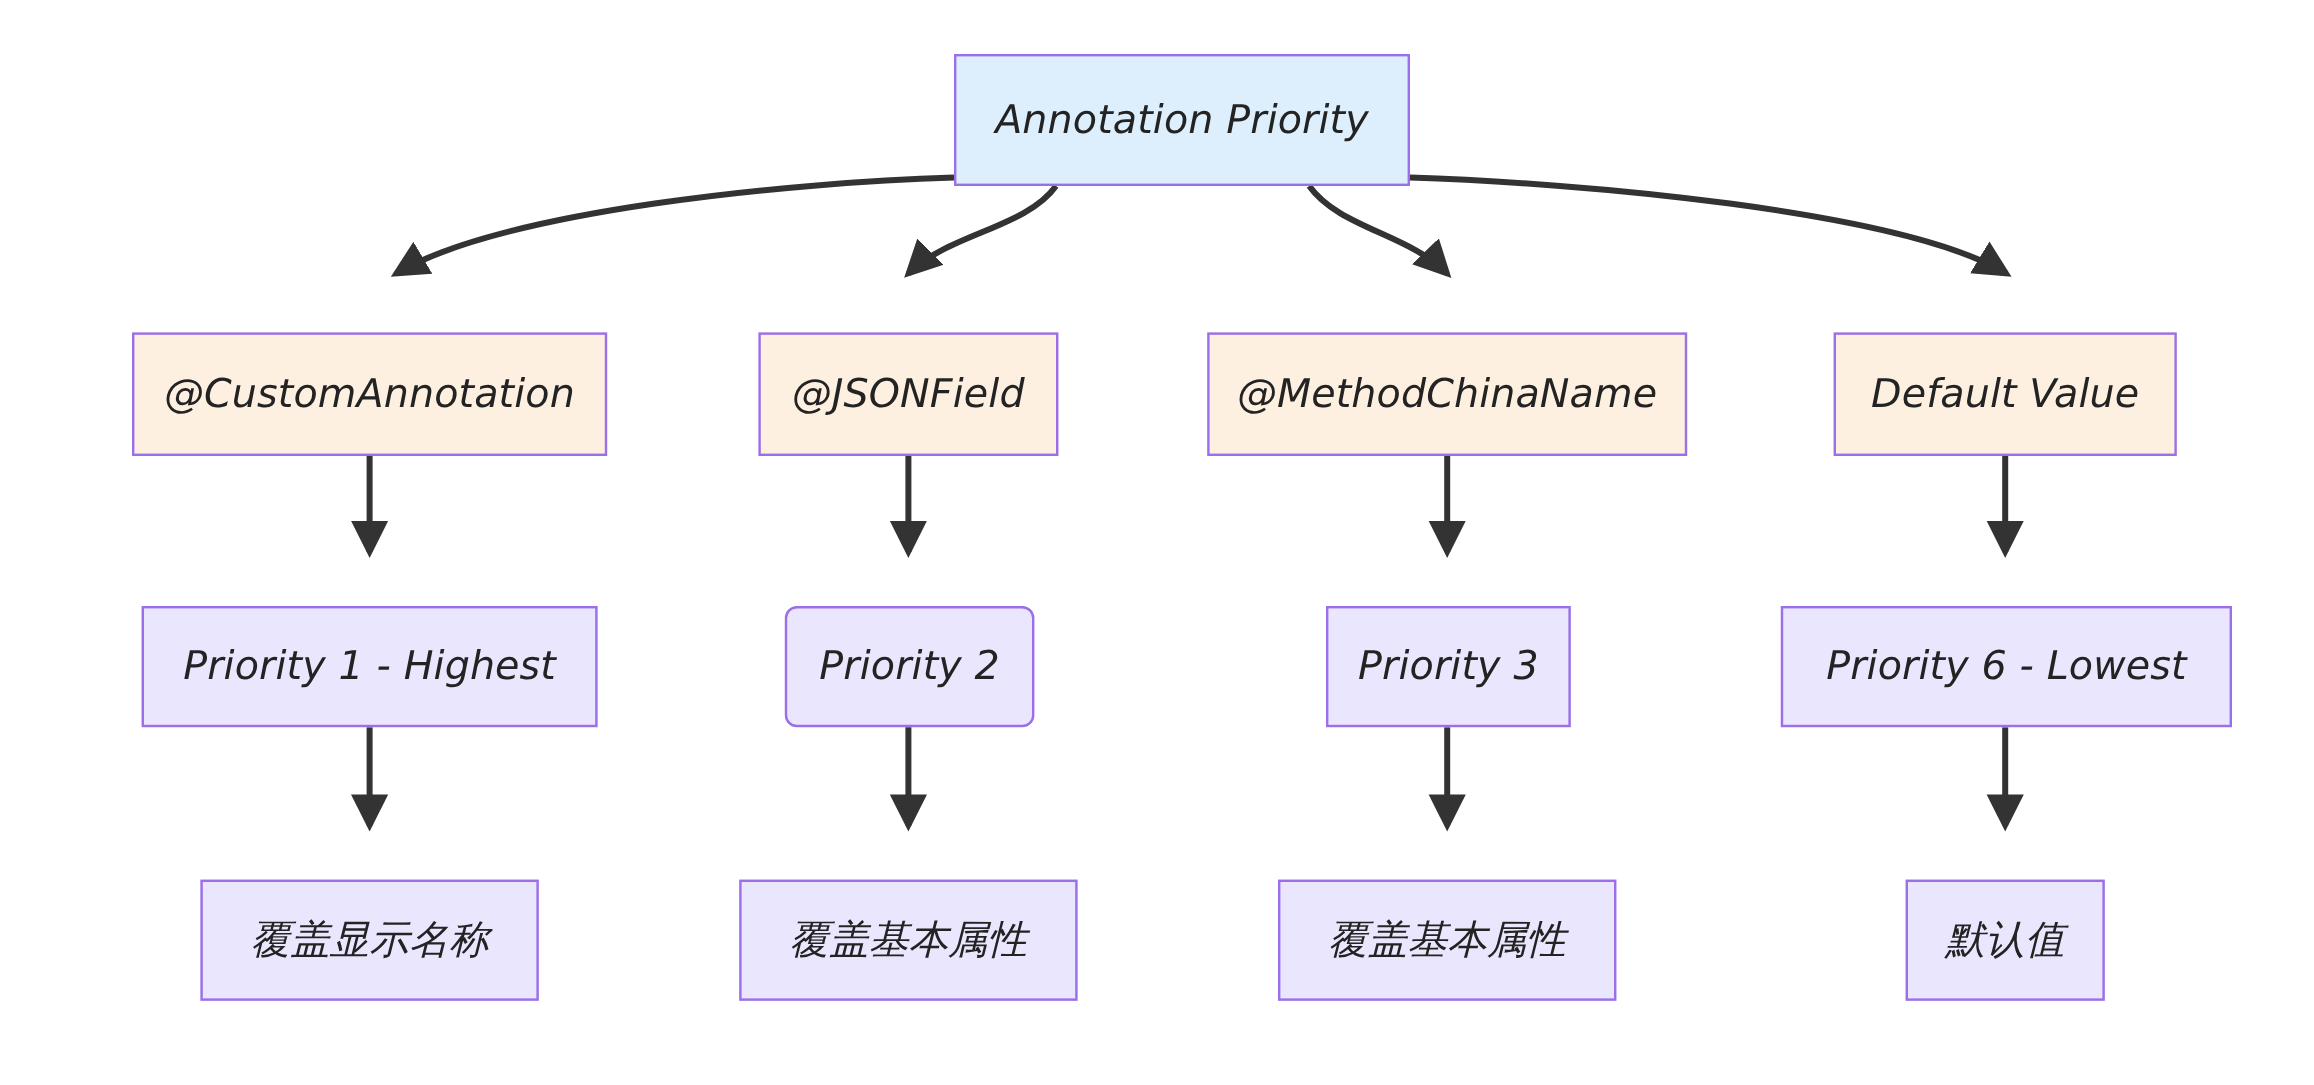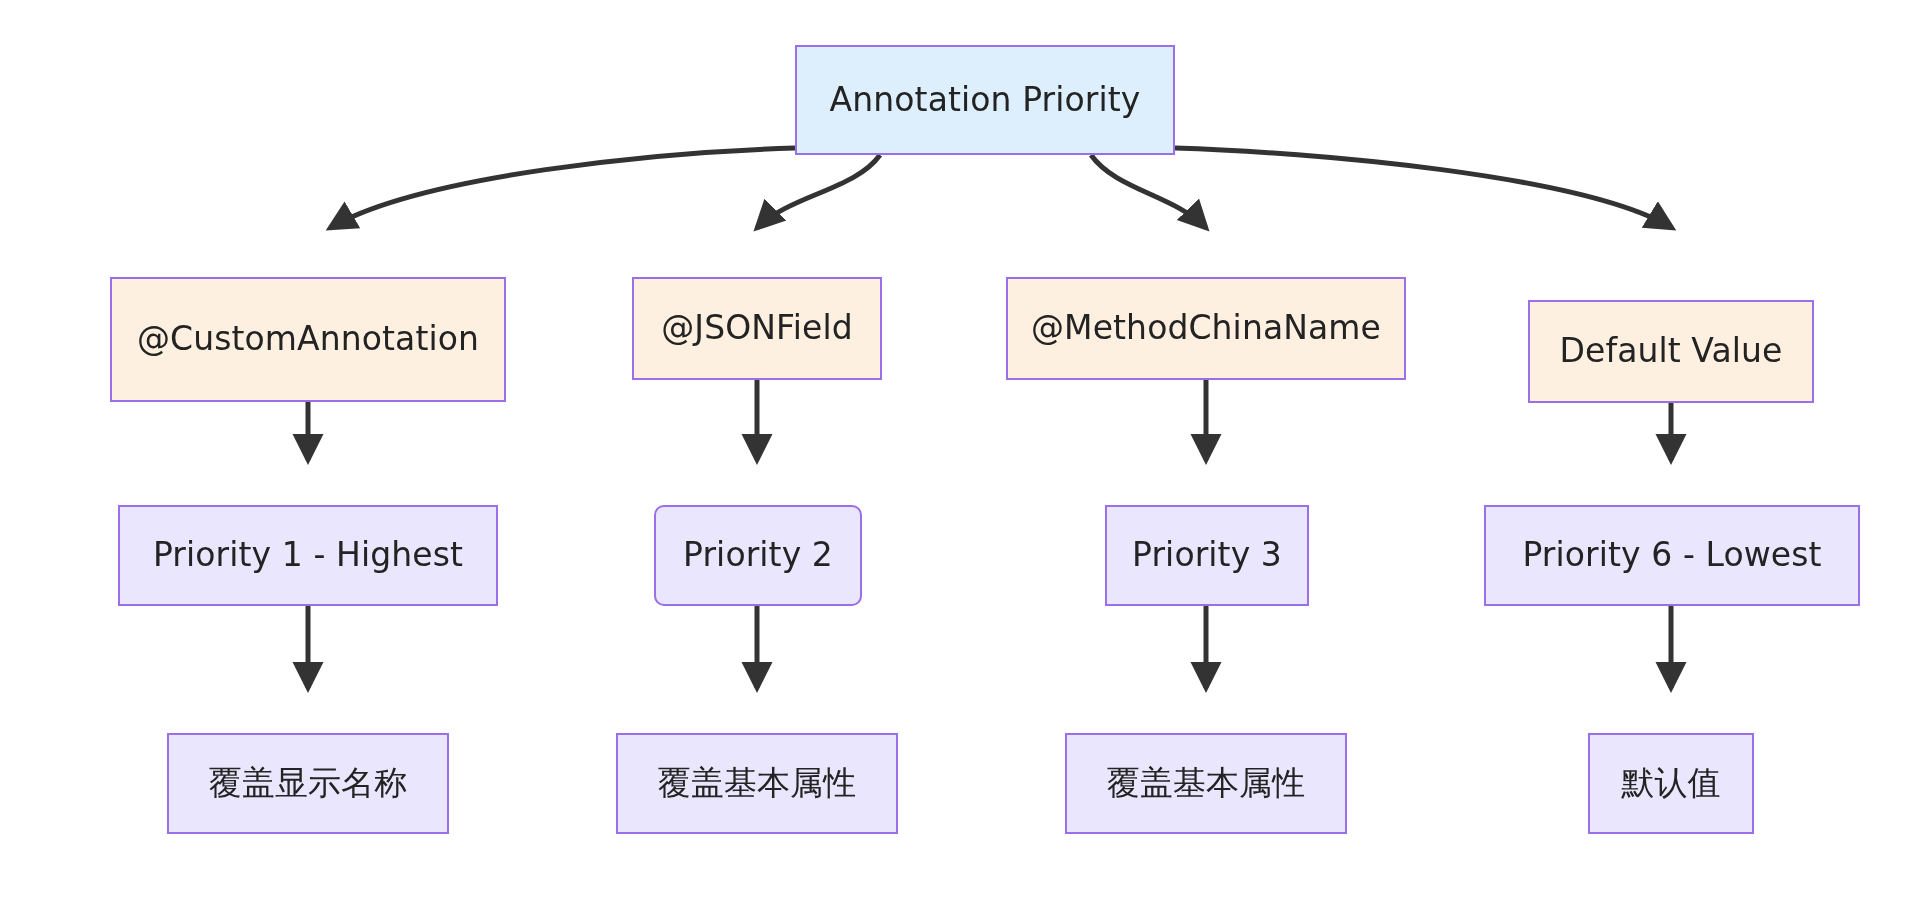--- a/index.html
+++ b/index.html
@@ -39,20 +39,21 @@
     line-height: 1.1;
     letter-spacing: 0.1px;
     white-space: nowrap;
   }
   .node-root   { background: #ddeffc; }
   .node-source { background: #fdf0e0; }
   .node-result { background: #e9e6fd; }
   .node-label {
     display: block;
     pointer-events: none;
+    font-style: italic;
   }
   .cjk { font-family: "DejaVu Sans", "Liberation Sans", sans-serif; }
 </style>
 </head>
 <body>
 
 <div id="diagram-canvas">
 
   <svg id="edge-layer" viewBox="0 0 1928 904" xmlns="http://www.w3.org/2000/svg">
     <defs>
@@ -77,30 +78,30 @@
     <path d="M 308 606 L 308 688" fill="none" stroke="#333333" stroke-width="5" marker-end="url(#arrowhead)"></path>
     <path d="M 757 606 L 757 688" fill="none" stroke="#333333" stroke-width="5" marker-end="url(#arrowhead)"></path>
     <path d="M 1206 606 L 1206 688" fill="none" stroke="#333333" stroke-width="5" marker-end="url(#arrowhead)"></path>
     <path d="M 1671 606 L 1671 688" fill="none" stroke="#333333" stroke-width="5" marker-end="url(#arrowhead)"></path>
   </svg>
 
   <div class="node node-root" style="left:795px; top:45px; width:380px; height:110px;">
     <span class="node-label">Annotation Priority</span>
   </div>
 
-  <div class="node node-source" style="left:110px; top:277px; width:396px; height:125px;">
+  <div class="node node-source" style="left:110px; top:277px; width:396px; height:103px;">
     <span class="node-label">@CustomAnnotation</span>
   </div>
   <div class="node node-source" style="left:632px; top:277px; width:250px; height:103px;">
     <span class="node-label">@JSONField</span>
   </div>
   <div class="node node-source" style="left:1006px; top:277px; width:400px; height:103px;">
     <span class="node-label">@MethodChinaName</span>
   </div>
-  <div class="node node-source" style="left:1528px; top:277px; width:286px; height:103px;margin-top:23px;">
+  <div class="node node-source" style="left:1528px; top:277px; width:286px; height:103px;">
     <span class="node-label">Default Value</span>
   </div>
 
   <div class="node node-result" style="left:118px; top:505px; width:380px; height:101px;">
     <span class="node-label">Priority 1 - Highest</span>
   </div>
   <div class="node node-result" style="left:654px; top:505px; width:208px; height:101px;border-radius:10px;">
     <span class="node-label">Priority 2</span>
   </div>
   <div class="node node-result" style="left:1105px; top:505px; width:204px; height:101px;">

